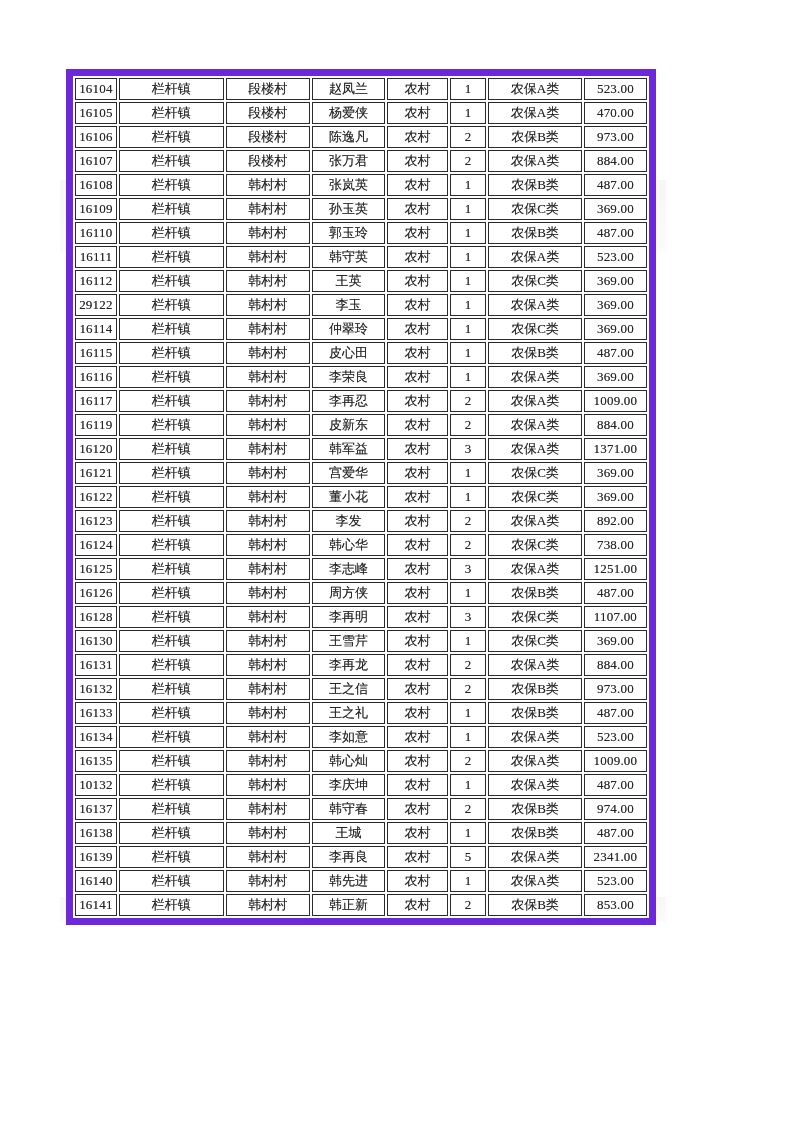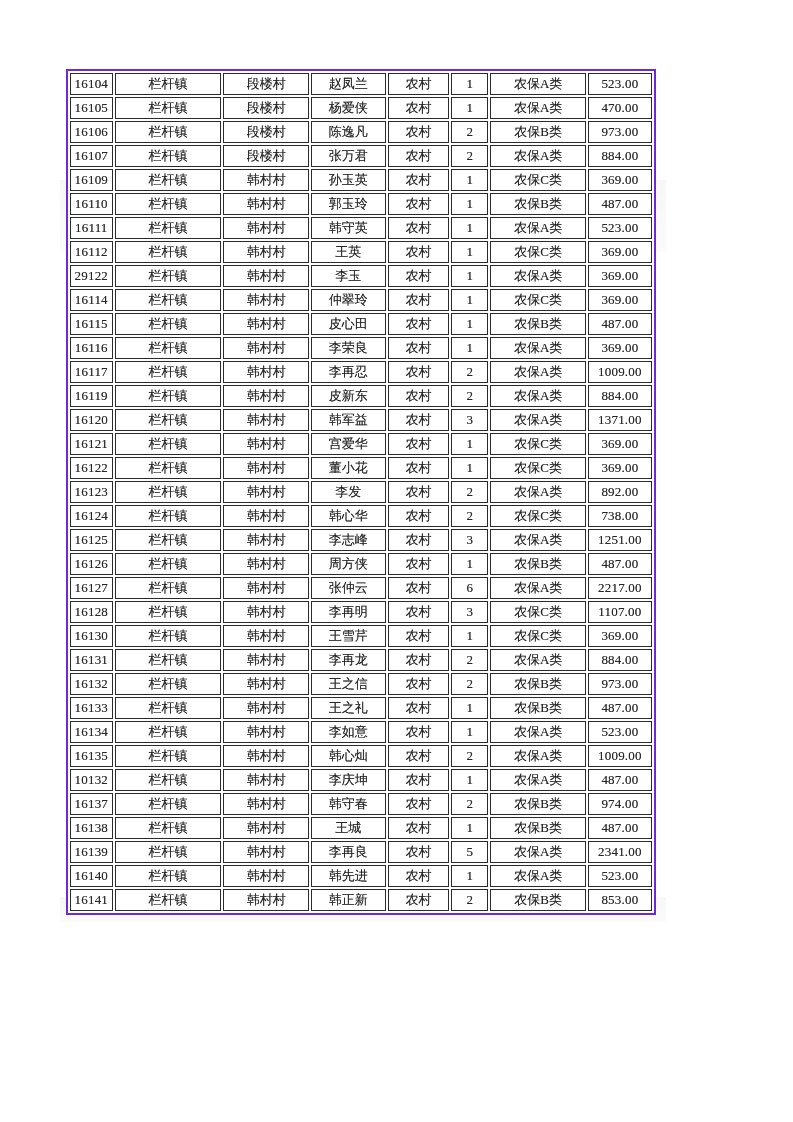--- a/index.html
+++ b/index.html
@@ -16,21 +16,21 @@
     font-family: "Liberation Serif", "DejaVu Serif", serif;
   }
   table.records {
     position: absolute;
     left: 66px;
     top: 69px;
     width: 590px;
     table-layout: fixed;
     border-collapse: separate;
     border-spacing: 2px;
-    border: 2px solid #6d28d9;
+    border: 7px solid #6d28d9;
     background: #ffffff;
   }
   table.records td {
     border: 1px solid #2a2a2a;
     height: 20px;
     padding: 0;
     text-align: center;
     vertical-align: middle;
     font-size: 13px;
     color: #262626;
@@ -106,20 +106,30 @@
           <td class="num">16107</td>
           <td>栏杆镇</td>
           <td>段楼村</td>
           <td>张万君</td>
           <td>农村</td>
           <td class="num">2</td>
           <td>农保A类</td>
           <td class="num">884.00</td>
         </tr>
         <tr>
+          <td class="num">16108</td>
+          <td>栏杆镇</td>
+          <td>韩村村</td>
+          <td>张岚英</td>
+          <td>农村</td>
+          <td class="num">1</td>
+          <td>农保B类</td>
+          <td class="num">487.00</td>
+        </tr>
+        <tr>
           <td class="num">16109</td>
           <td>栏杆镇</td>
           <td>韩村村</td>
           <td>孙玉英</td>
           <td>农村</td>
           <td class="num">1</td>
           <td>农保C类</td>
           <td class="num">369.00</td>
         </tr>
         <tr>
@@ -274,30 +284,20 @@
         </tr>
         <tr>
           <td class="num">16126</td>
           <td>栏杆镇</td>
           <td>韩村村</td>
           <td>周方侠</td>
           <td>农村</td>
           <td class="num">1</td>
           <td>农保B类</td>
           <td class="num">487.00</td>
-        </tr>
-        <tr>
-          <td class="num">16127</td>
-          <td>栏杆镇</td>
-          <td>韩村村</td>
-          <td>张仲云</td>
-          <td>农村</td>
-          <td class="num">6</td>
-          <td>农保A类</td>
-          <td class="num">2217.00</td>
         </tr>
         <tr>
           <td class="num">16128</td>
           <td>栏杆镇</td>
           <td>韩村村</td>
           <td>李再明</td>
           <td>农村</td>
           <td class="num">3</td>
           <td>农保C类</td>
           <td class="num">1107.00</td>

